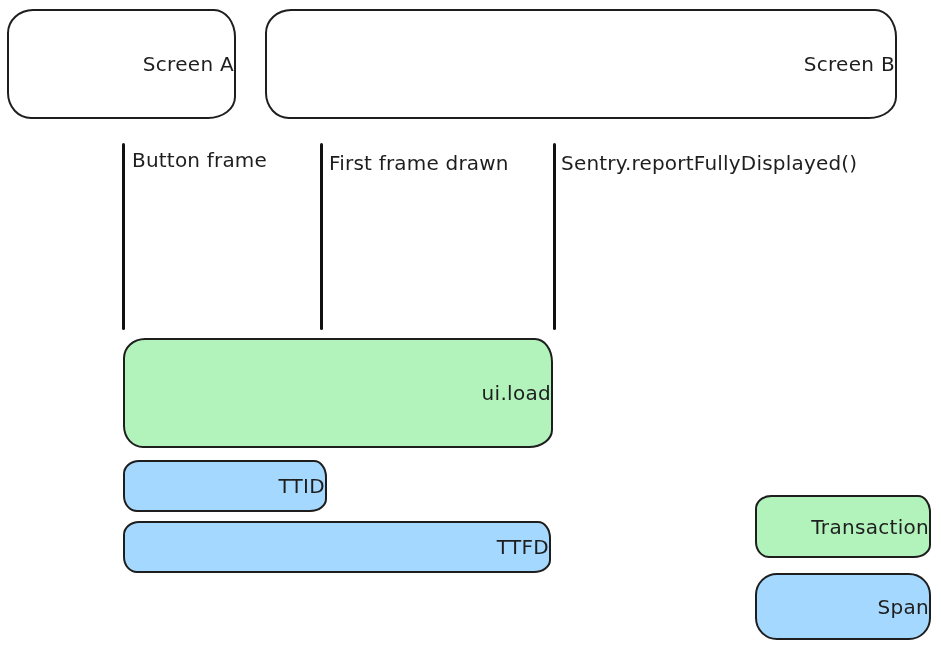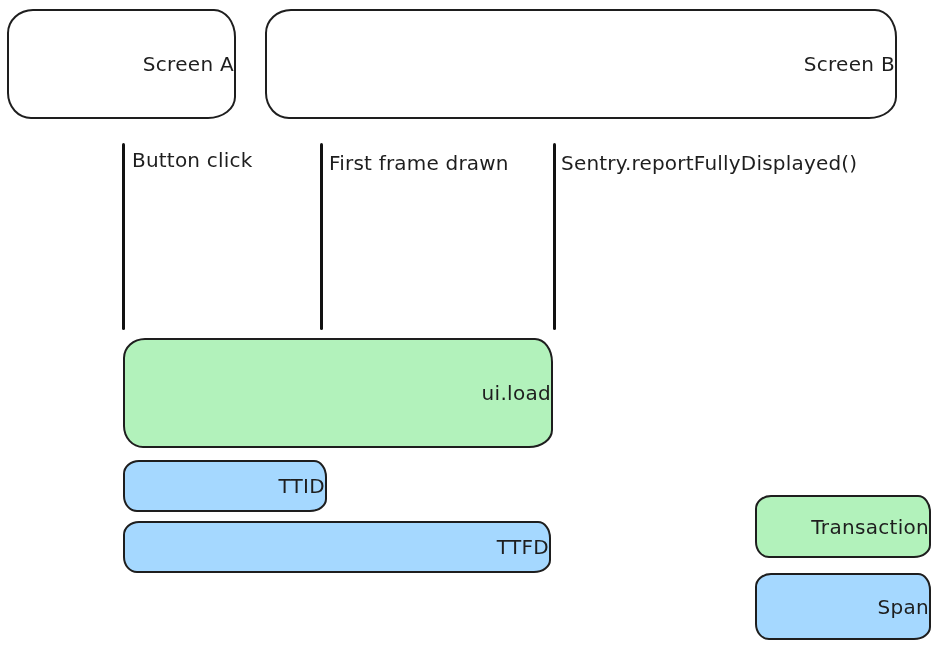--- a/index.html
+++ b/index.html
@@ -58,37 +58,37 @@
   </div>
 
   <div class="box r-big" style="left:245px; top:9px; width:632px; height:110px;margin-left:20px;">
     <span>Screen B</span>
   </div>
 
   <div class="vline" style="left:122px; top:143px; height:187px;"></div>
   <div class="vline" style="left:320px; top:143px; height:187px;"></div>
   <div class="vline" style="left:553px; top:143px; height:187px;"></div>
 
-  <div class="event-label" style="left:132px; top:148px;">Button click</div>
+  <div class="event-label" style="left:132px; top:148px;">Button frame</div>
   <div class="event-label" style="left:329px; top:151px;">First frame drawn</div>
   <div class="event-label" style="left:561px; top:151px;">Sentry.reportFullyDisplayed()</div>
 
   <div class="box r-small fill-span" style="left:123px; top:460px; width:204px; height:52px;">
     <span>TTID</span>
   </div>
 
   <div class="box r-mid fill-transaction" style="left:123px; top:338px; width:430px; height:110px;">
     <span>ui.load</span>
   </div>
 
   <div class="box r-small fill-transaction" style="left:755px; top:495px; width:176px; height:63px;">
     <span>Transaction</span>
   </div>
 
   <div class="box r-small fill-span" style="left:123px; top:521px; width:428px; height:52px;">
     <span>TTFD</span>
   </div>
 
-  <div class="box r-small fill-span" style="left:755px; top:573px; width:176px; height:67px;">
+  <div class="box r-small fill-span" style="left:755px; top:573px; width:176px; height:67px;border-radius:22px;">
     <span>Span</span>
   </div>
 
 </div>
 
 </body></html>

